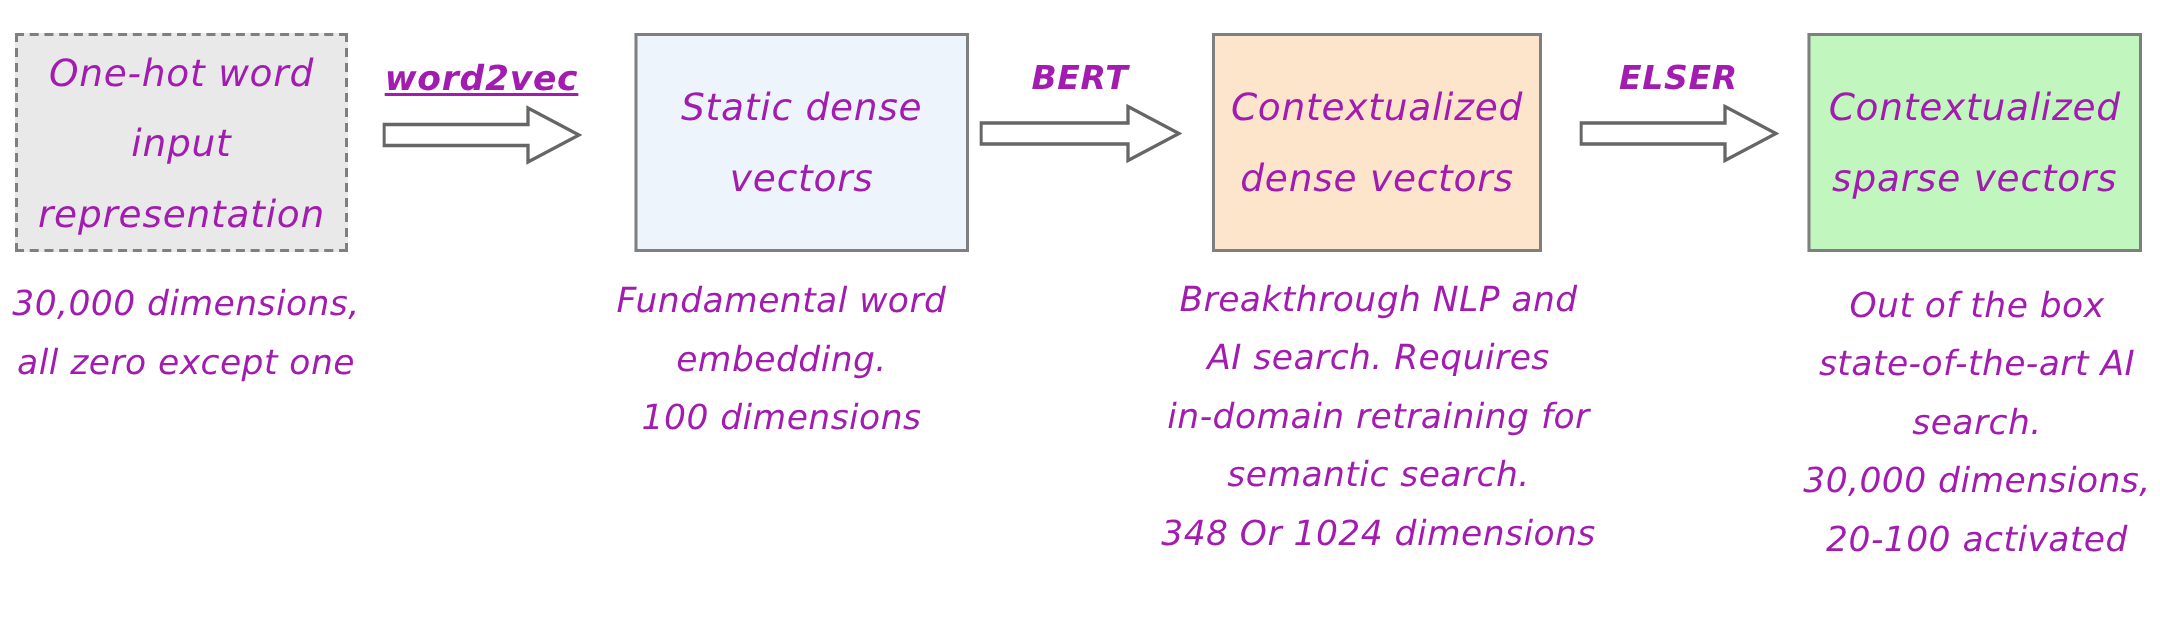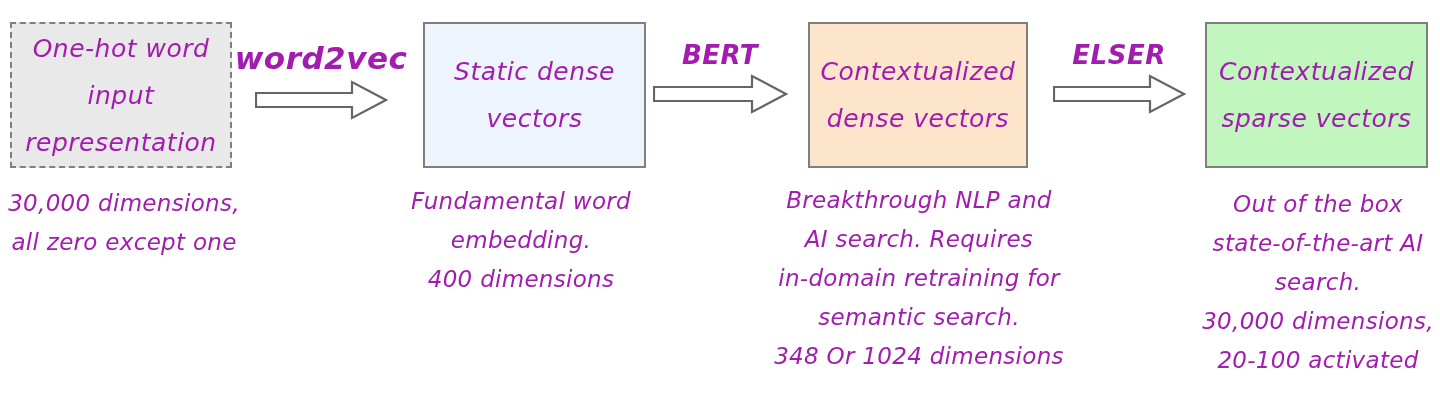--- a/index.html
+++ b/index.html
@@ -61,28 +61,28 @@
     position: absolute;
     top: 40px;
     display: flex;
     flex-direction: column;
     align-items: center;
   }
   .arrow1 { left: 252px;  width: 138px; }
   .arrow2 { left: 650px;  width: 140px; }
   .arrow3 { left: 1050px; width: 138px; text-align: right; }
   .arrow-label {
-    font-size: 26px;
+    font-size: 22px;
     font-weight: bold;
     font-style: italic;
     letter-spacing: 0.5px;
     margin-bottom: 3px;
     white-space: nowrap;
   }
-  .arrow1 .arrow-label { font-size: 31px; }
+  .arrow1 .arrow-label { font-size: 23px; text-decoration: underline; }
   .block-arrow {
     display: block;
   }
 </style>
 </head>
 <body>
 
 <div class="canvas">
 
   <div class="stage-box box1 dashed" style="background-color: rgb(233, 233, 233);">
@@ -99,21 +99,21 @@
       <polygon points="1,14 97,14 97,3 131,21 97,39 97,28 1,28" fill="#ffffff" stroke="#666666" stroke-width="2.2" stroke-linejoin="miter"></polygon>
     </svg>
   </div>
 
   <div class="stage-box box2" style="background-color: rgb(238, 244, 252);">
     <span class="stage-title">Static dense
 vectors</span>
   </div>
   <div class="stage-caption caption2">Fundamental word
 embedding.
-400 dimensions</div>
+100 dimensions</div>
 
   <div class="arrow-group arrow2">
     <div class="arrow-label">BERT</div>
     <svg class="block-arrow" width="135" height="42" viewBox="0 0 135 42">
       <polygon points="1,14 99,14 99,3 133,21 99,39 99,28 1,28" fill="#ffffff" stroke="#666666" stroke-width="2.2" stroke-linejoin="miter"></polygon>
     </svg>
   </div>
 
   <div class="stage-box box3" style="background-color: rgb(252, 229, 203);">
     <span class="stage-title">Contextualized

